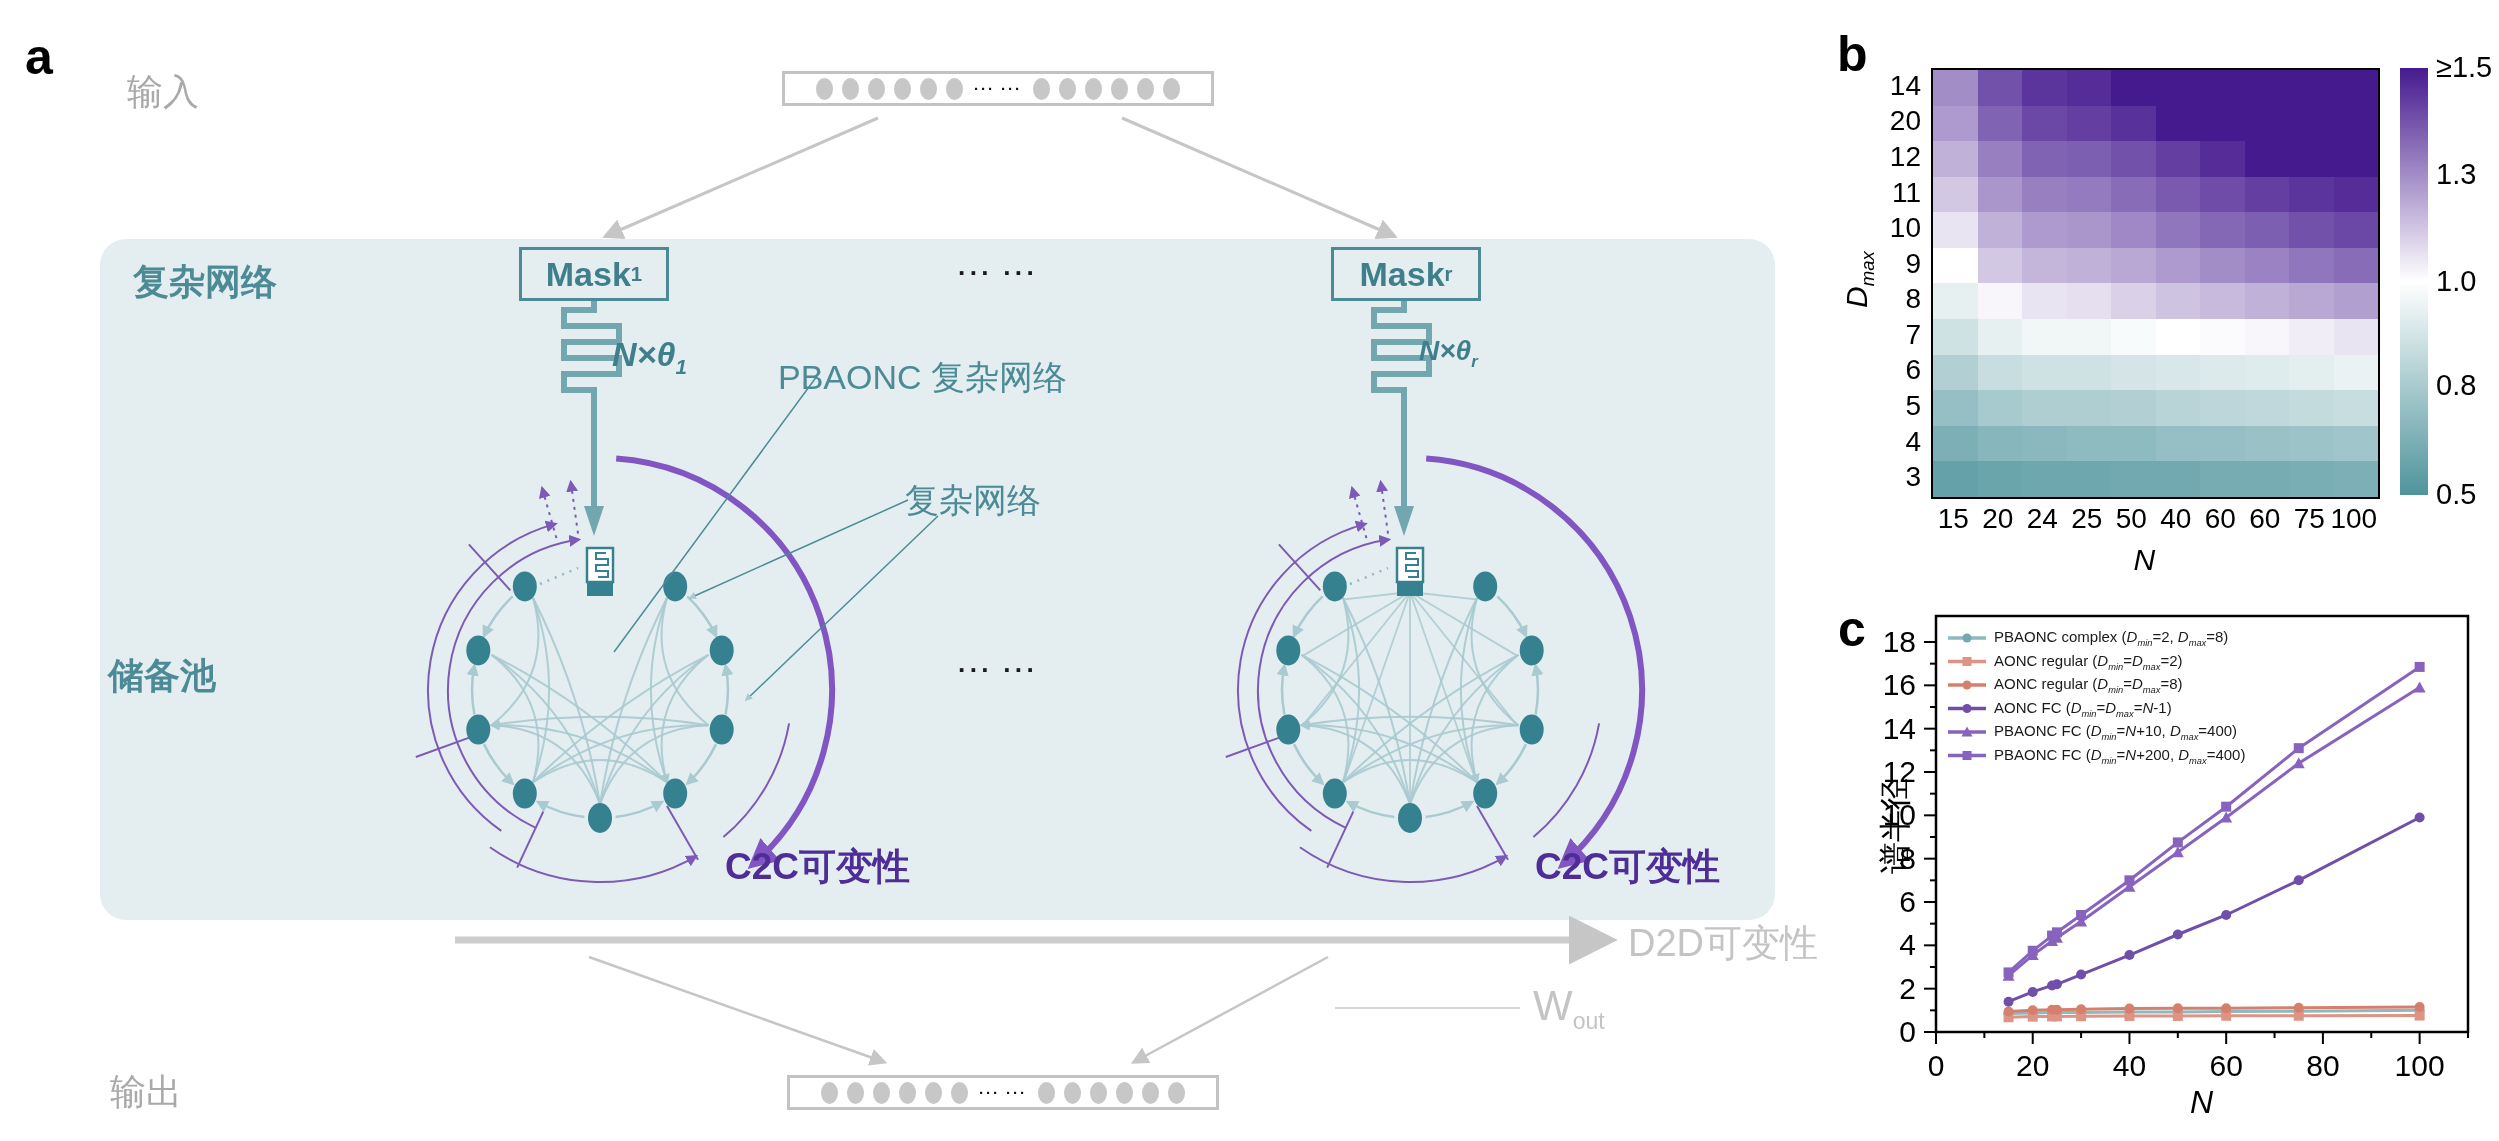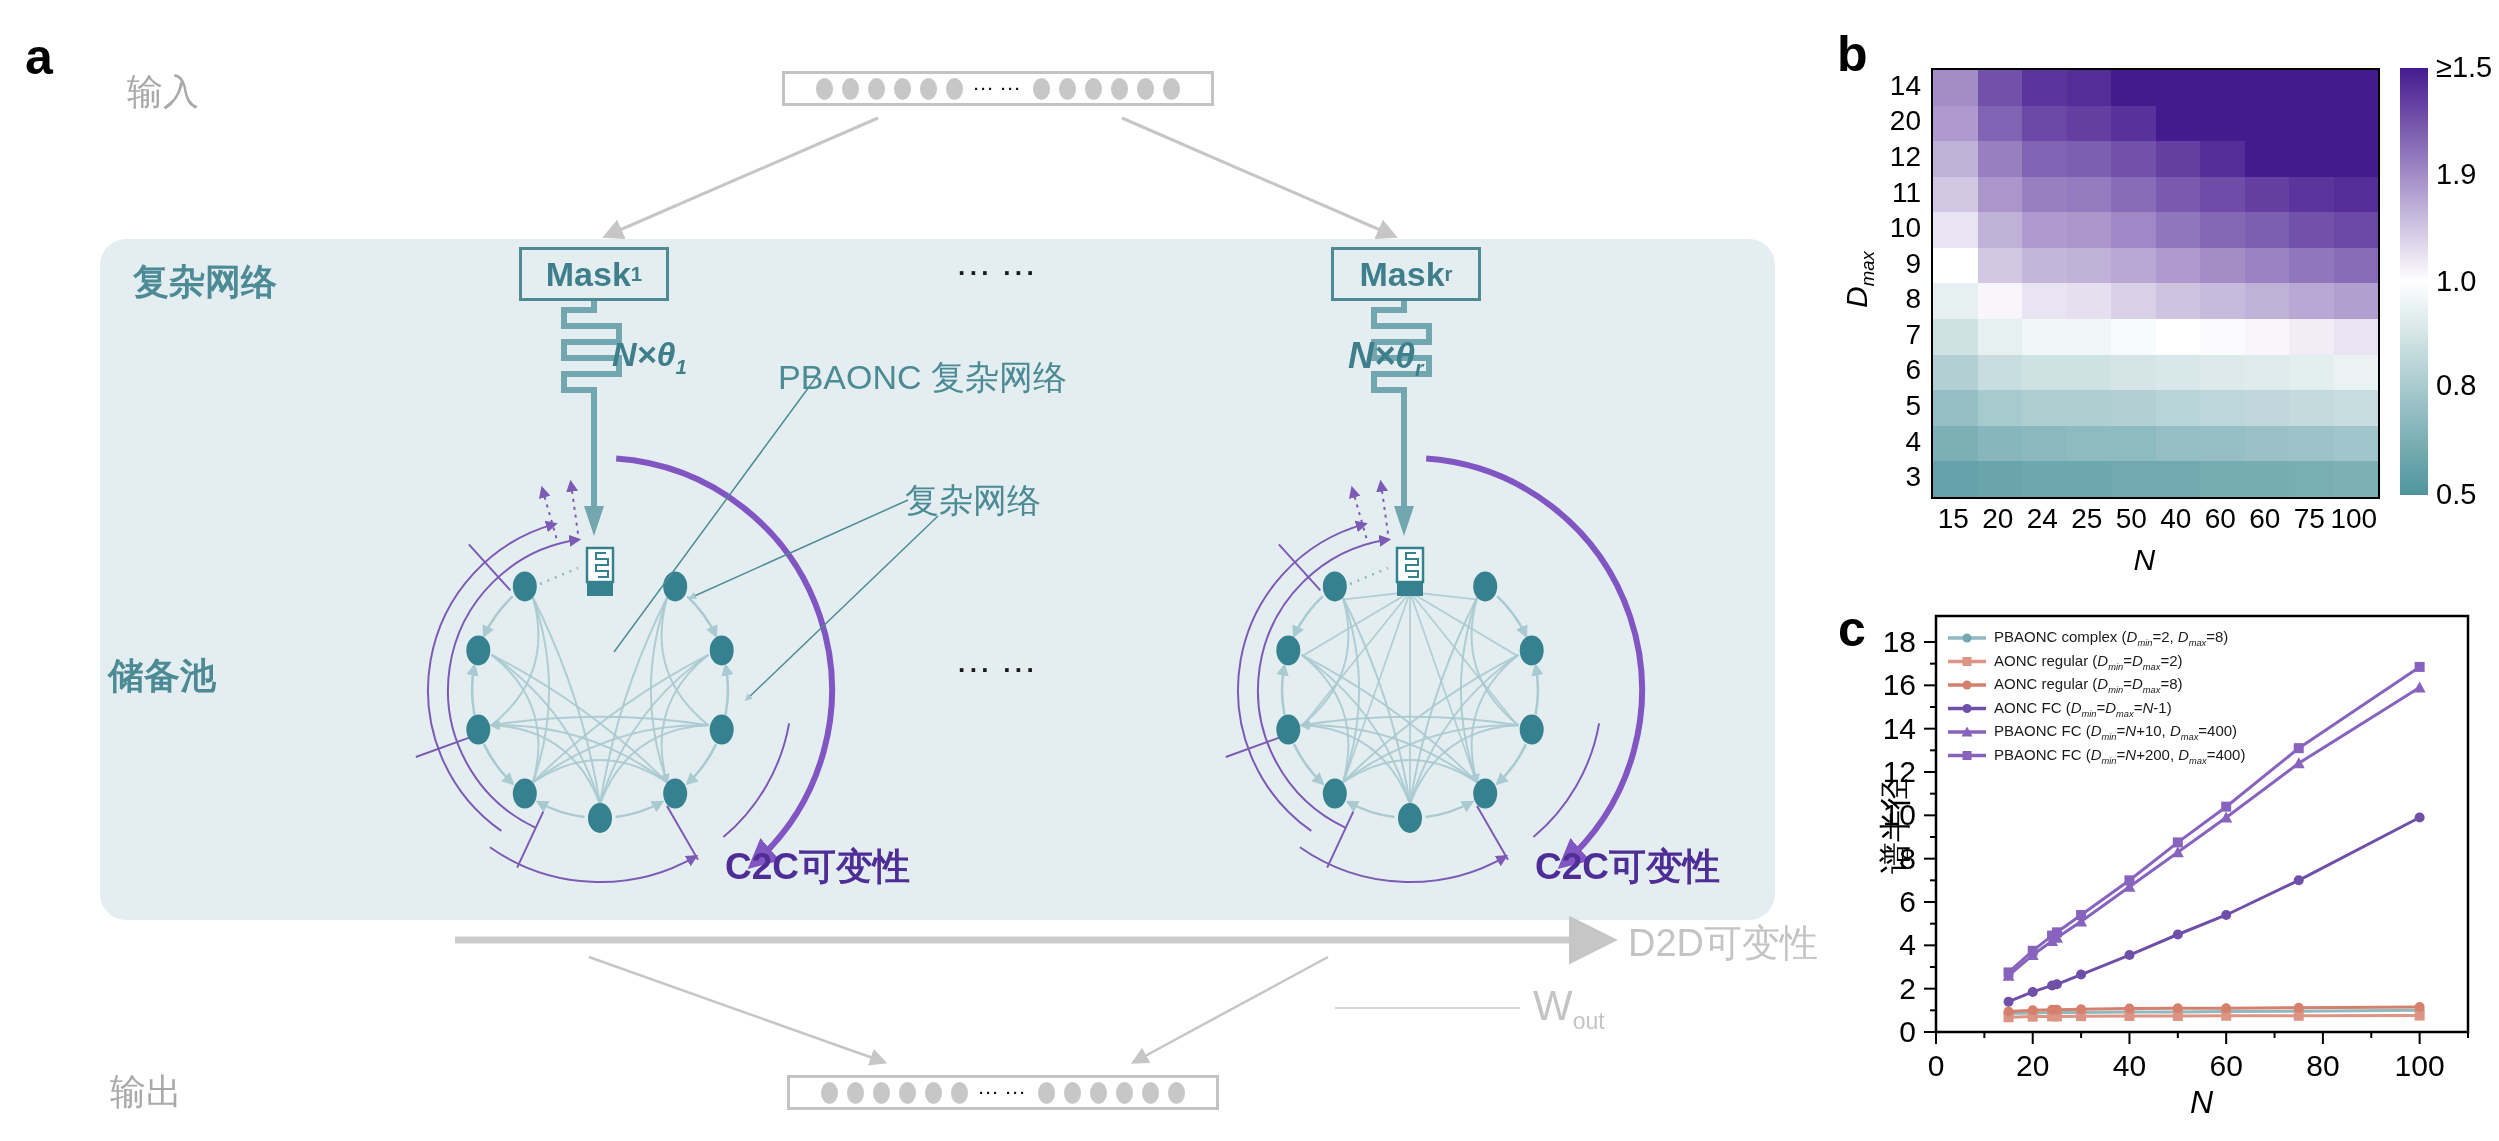--- a/index.html
+++ b/index.html
@@ -207,21 +207,21 @@
   </div>
   <div class="abs dots-txt" style="left:958px;top:258px;">··· ···</div>
   <div class="mask-box" style="left:1331px;top:247px;">
     <span>Mask</span>
       <sub class="s">r</sub>
   </div>
 
   <div class="abs bold it" style="left:612px;top:335px;font-size:34px;color:#3f7f8c;">
     <span>N×θ</span><sub class="s">1</sub>
   </div>
-  <div class="abs bold it" style="left:1348px;top:335px;font-size:36px;color:#3f7f8c;text-align:right;">
+  <div class="abs bold it" style="left:1419px;top:335px;font-size:28px;color:#3f7f8c;text-align:right;">
     <span>N×θ</span><sub class="s">r</sub>
   </div>
 
   <div class="abs teal-label" style="left:778px;top:355px;font-size:34px;">PBAONC 复杂网络</div>
   <div class="abs teal-label" style="left:905px;top:478px;font-size:34px;">复杂网络</div>
 
   <div class="abs teal-label bold" style="left:108px;top:652px;font-size:36px;">储备池</div>
 
   <div class="abs dots-txt" style="left:958px;top:655px;">··· ···</div>
 
@@ -395,21 +395,21 @@
       <div class="abs tick" style="left: 2101.25px; top: 503px; width: 60px; text-align: center; font-size: 28px;">50</div>
       <div class="abs tick" style="left: 2145.75px; top: 503px; width: 60px; text-align: center; font-size: 28px;">40</div>
       <div class="abs tick" style="left: 2190.25px; top: 503px; width: 60px; text-align: center; font-size: 28px;">60</div>
       <div class="abs tick" style="left: 2234.75px; top: 503px; width: 60px; text-align: center; font-size: 28px;">60</div>
       <div class="abs tick" style="left: 2279.25px; top: 503px; width: 60px; text-align: center; font-size: 28px;">75</div>
       <div class="abs tick" style="left: 2323.75px; top: 503px; width: 60px; text-align: center; font-size: 28px;">100</div>
       <div class="abs rot" style="left: 1819px; top: 259.5px; width: 80px; text-align: center; font-size: 30px; color: rgb(0, 0, 0);"><span style="font-style: italic;">D</span><sub style="font-size: 62%; font-style: italic;">max</sub></div>
       <div class="abs" style="left: 2133.5px; top: 543px; font-size: 30px; color: rgb(0, 0, 0);"><span style="font-style: italic;">N</span></div>
       <div class="abs" style="left: 2400px; top: 68px; width: 28px; height: 427px; background: linear-gradient(rgb(70, 26, 143) 0%, rgb(255, 255, 255) 50%, rgb(79, 148, 156) 100%);"></div>
       <div class="abs tick" style="left: 2436px; top: 51px; font-size: 29px;">≥1.5</div>
-      <div class="abs tick" style="left: 2436px; top: 157.75px; font-size: 29px;">1.9</div>
+      <div class="abs tick" style="left: 2436px; top: 157.75px; font-size: 29px;">1.3</div>
       <div class="abs tick" style="left: 2436px; top: 264.5px; font-size: 29px;">1.0</div>
       <div class="abs tick" style="left: 2436px; top: 369.115px; font-size: 29px;">0.8</div>
       <div class="abs tick" style="left: 2436px; top: 478px; font-size: 29px;">0.5</div>
     </div>
 
   <div class="abs bold" style="left:1838px;top:600px;font-size:50px;color:#000;">c</div>
   <svg id="linechart-svg" class="abs" style="left:1830px;top:598px;" width="669" height="543" viewBox="0 0 669 543">
       <rect x="106" y="18" width="532" height="416" fill="none" stroke="#000" stroke-width="2.5"></rect>
       <line x1="94" y1="434" x2="106" y2="434" stroke="#000" stroke-width="2"></line>
       <line x1="100" y1="412.3333333333333" x2="106" y2="412.3333333333333" stroke="#000" stroke-width="2"></line>

